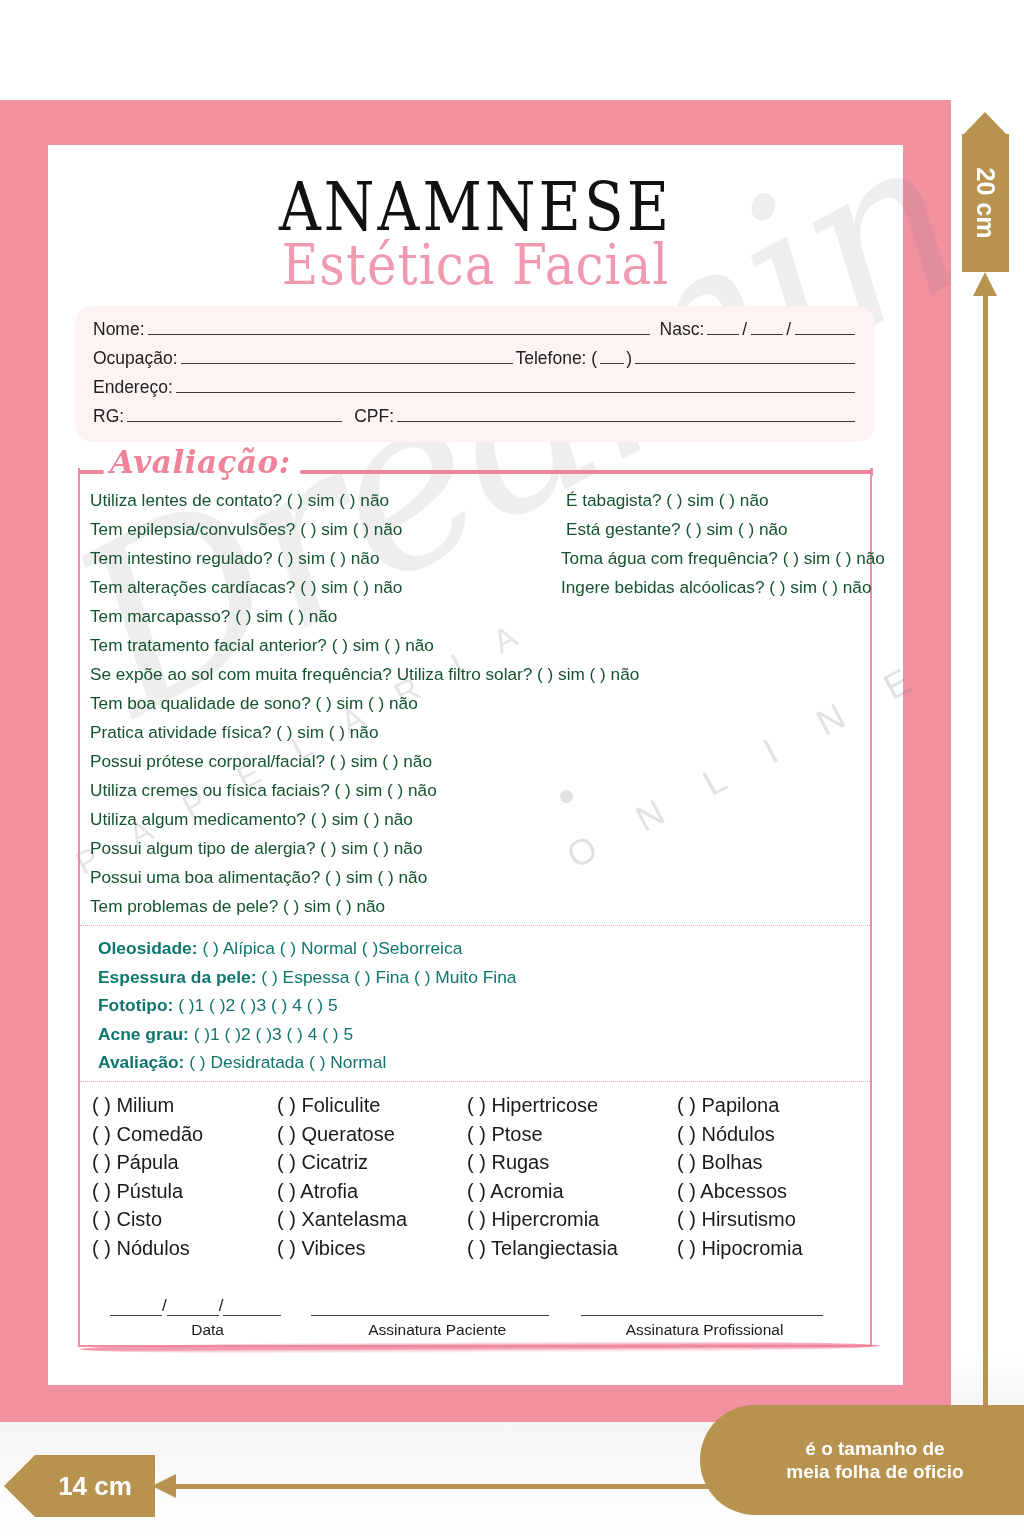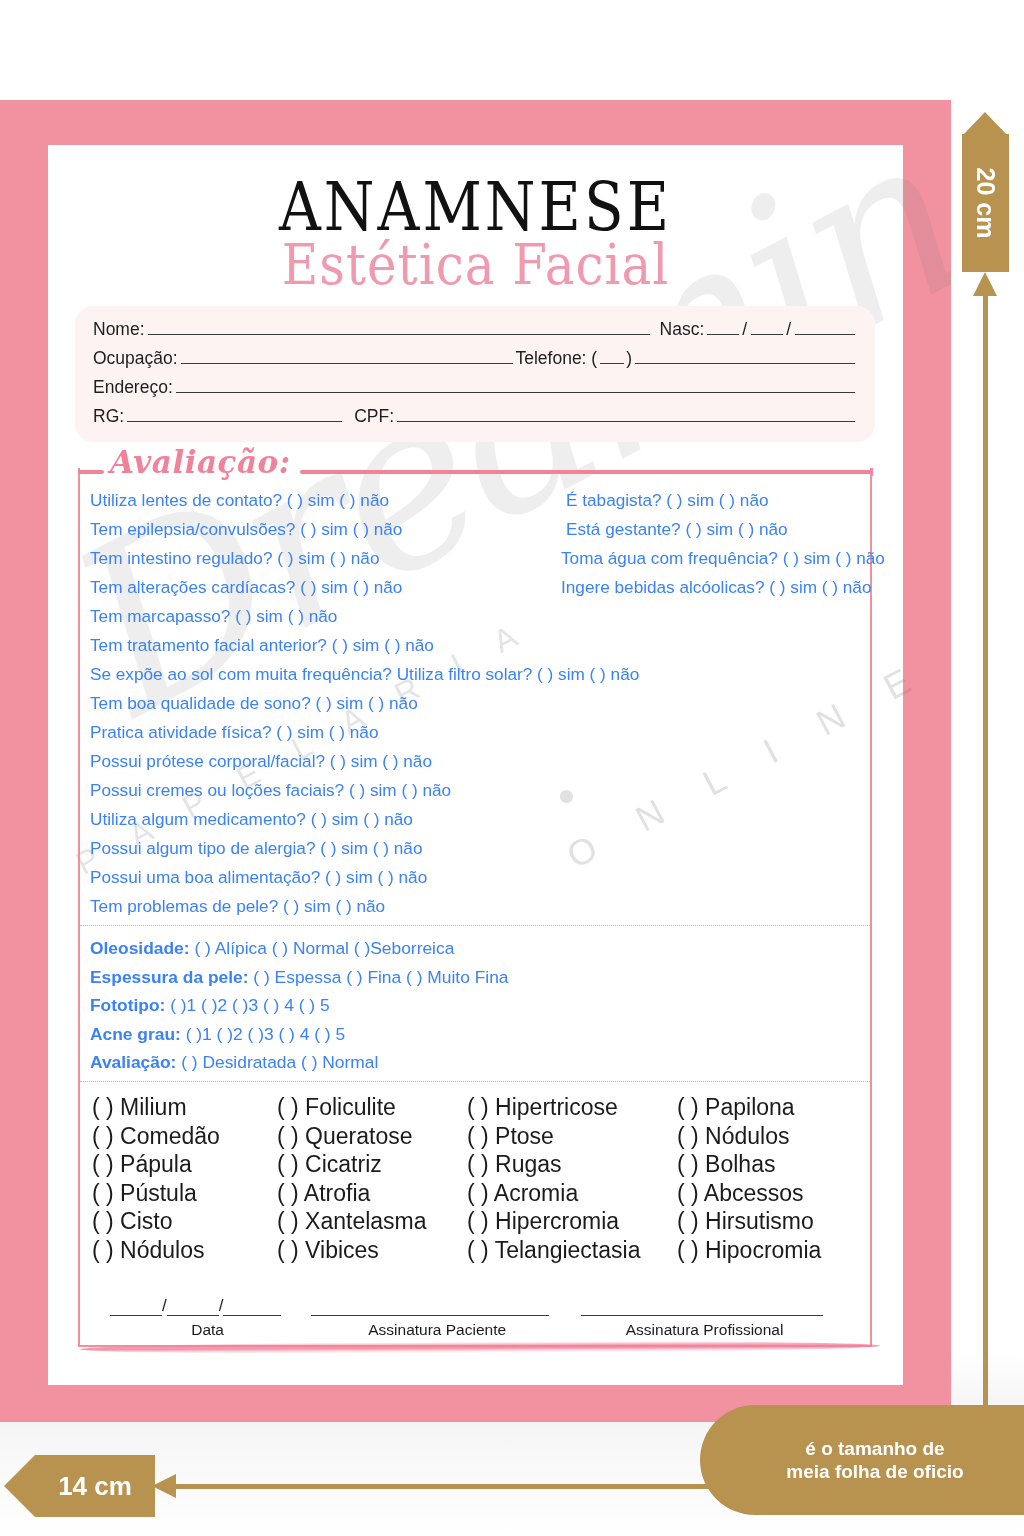--- a/index.html
+++ b/index.html
@@ -240,21 +240,21 @@
   .questions {
     position: absolute;
     left: 90px; top: 490px;
     width: 775px;
     z-index: 11;
   }
   .q-row {
     position: relative;
     height: 29px;
     font-size: 17.2px;
-    color: #3b82f6;
+    color: #14532d;
     white-space: nowrap;
   }
   .q-left { position: absolute; left: 0; top: 0; }
   .q-right { position: absolute; top: 0; }
 
   
   .divider-dotted {
     position: absolute;
     left: 80px;
     width: 790px;
@@ -262,36 +262,37 @@
     z-index: 11;
   }
   .skin {
     position: absolute;
     left: 90px; top: 938px;
     z-index: 11;
   }
   .s-row {
     height: 28.5px;
     font-size: 17.4px;
-    color: #3b82f6;
-    white-space: nowrap;
+    color: #0f766e;
+    white-space: nowrap;
+    margin-left: 8px;
   }
   .s-row b { font-weight: 700; }
 
   
   .cond-grid {
     position: absolute;
     left: 92px; top: 1094px;
     width: 760px;
     display: grid;
     grid-template-columns: 185px 190px 210px 175px;
     z-index: 11;
   }
   .cond-cell {
-    font-size: 23px;
+    font-size: 20px;
     color: #1b1b1b;
     height: 28.5px;
     white-space: nowrap;
   }
 
   
   .sign-area {
     position: absolute;
     left: 110px; top: 1296px;
     width: 730px;
@@ -511,21 +512,21 @@
     <div class="q-row">
       <span class="q-left">Tem boa qualidade de sono? (  ) sim  (  ) não</span>
     </div>
     <div class="q-row">
       <span class="q-left">Pratica atividade física? (  ) sim  (  ) não</span>
     </div>
     <div class="q-row">
       <span class="q-left">Possui prótese corporal/facial? (  ) sim  (  ) não</span>
     </div>
     <div class="q-row">
-      <span class="q-left">Possui cremes ou loções faciais? (  ) sim  (  ) não</span>
+      <span class="q-left">Utiliza cremes ou física faciais? (  ) sim  (  ) não</span>
     </div>
     <div class="q-row">
       <span class="q-left">Utiliza algum medicamento? (  ) sim  (  ) não</span>
     </div>
     <div class="q-row">
       <span class="q-left">Possui algum tipo de alergia? (  ) sim  (  ) não</span>
     </div>
     <div class="q-row">
       <span class="q-left">Possui uma boa alimentação? (  ) sim  (  ) não</span>
     </div>

